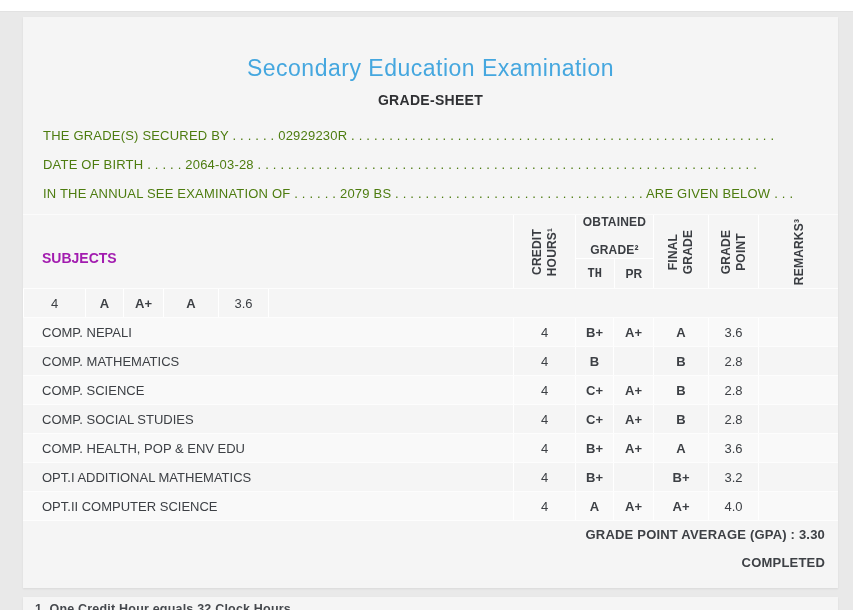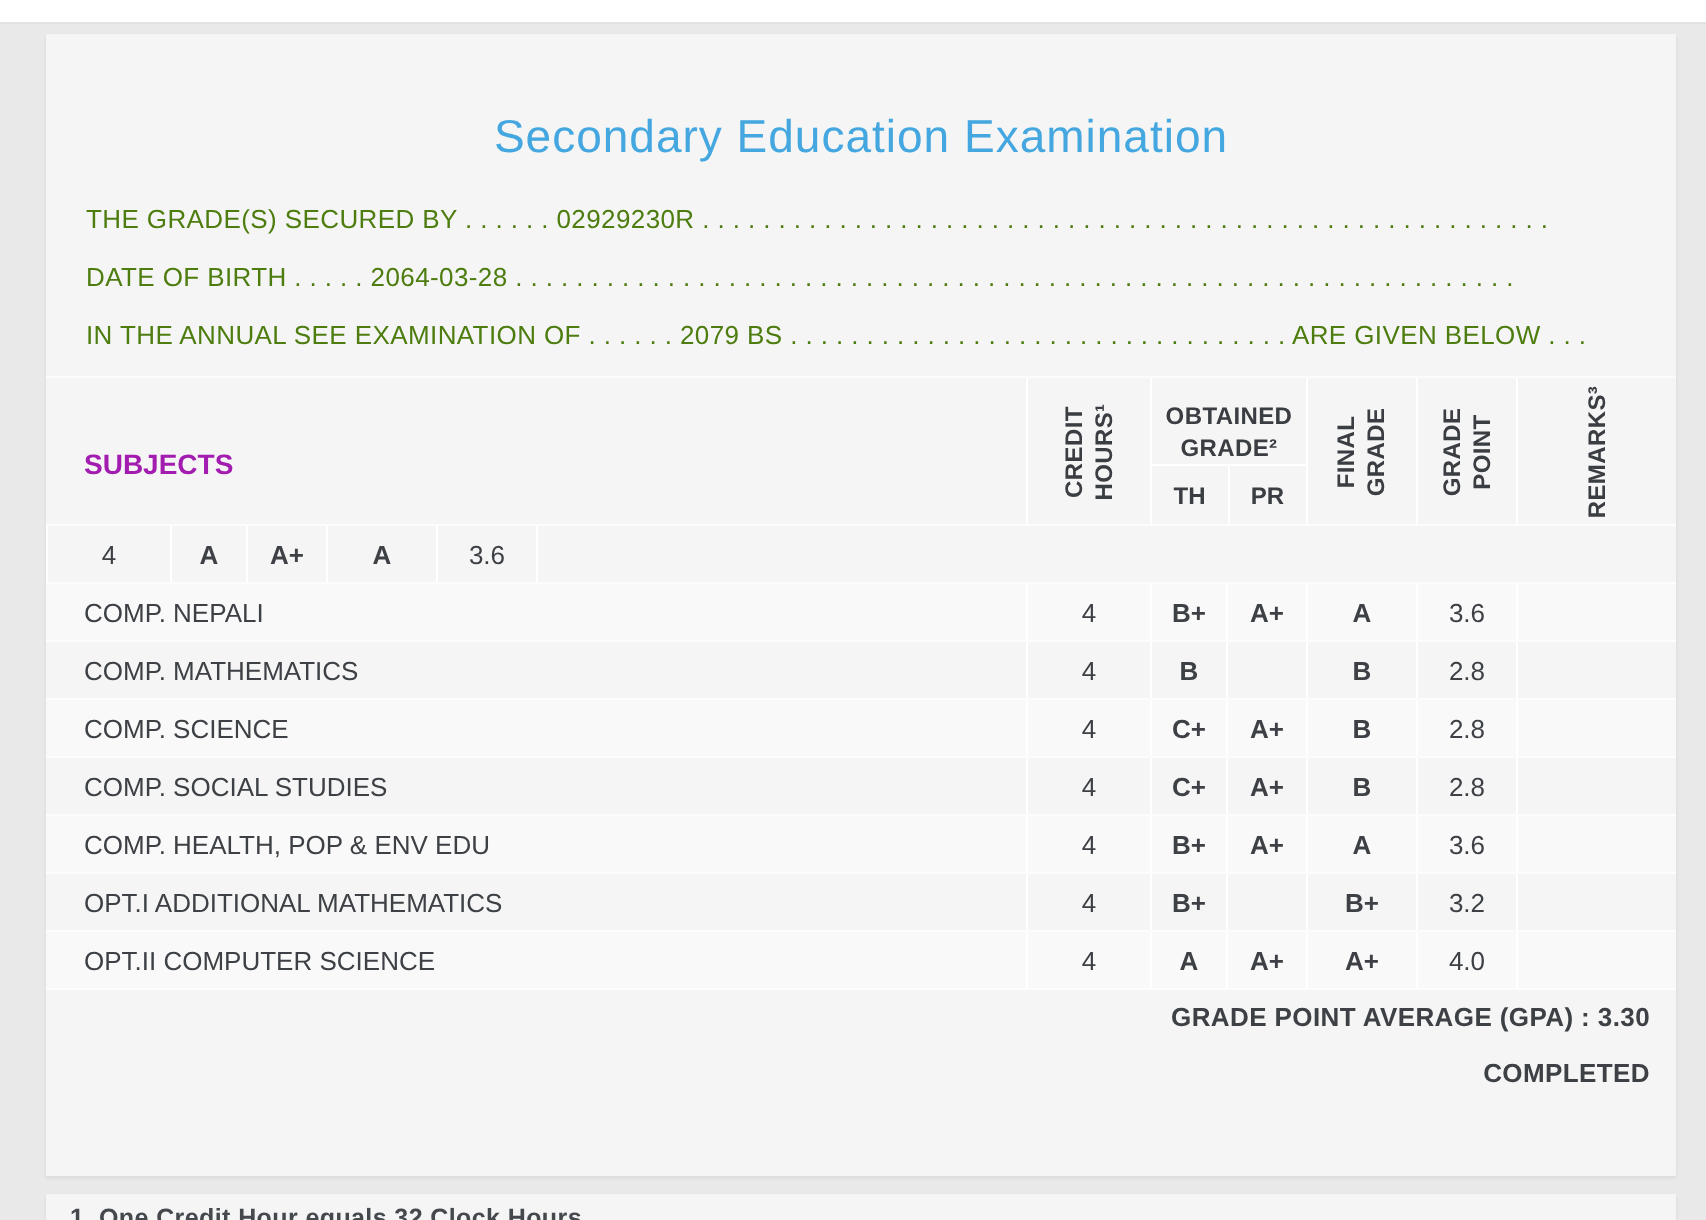--- a/index.html
+++ b/index.html
@@ -68,30 +68,30 @@
     transform: translate(-50%,-50%) rotate(-90deg);
     text-align: center; white-space: nowrap;
     font-size: 12px; font-weight: 700; line-height: 1.25;
     color: #3a3d42; letter-spacing: 0.2px;
   }
   .rot span { display: block; }
 
   .obtained-group { width: 78px; display: flex; flex-direction: column; }
   .obtained-top {
     height: 44px; display: flex; flex-direction: column;
-    align-items: center; justify-content: flex-end;
+    align-items: center; justify-content: space-between;
     font-size: 12px; font-weight: 700; line-height: 1.3;
     color: #3a3d42; letter-spacing: 0.2px;
   }
   .obtained-sub { height: 30px; display: flex; border-top: 1px solid #ffffff; }
   .subcell {
     display: flex; align-items: center; justify-content: center;
     font-size: 12px; font-weight: 700; color: #3a3d42;
   }
-  .subcell.th { width: 38px; }
+  .subcell.th { width: 38px; font-family: Liberation Mono, monospace; }
   .subcell.pr { width: 40px; border-left: 1px solid #ffffff; }
 
   .row-grade { font-weight: 600; }
 
   .summary-block { }
   .summary-line {
     height: 28px; line-height: 28px;
     text-align: right; padding-right: 13px;
     font-size: 13px; font-weight: 600;
     color: #3d4045; letter-spacing: 0.2px;
@@ -103,20 +103,21 @@
   }
 </style>
 </head>
 <body>
 
 <div class="top-strip"></div>
 
 <div class="card card-main">
 
   <div class="page-title">Secondary Education Examination</div>
+  <div class="page-subtitle">GRADE-SHEET</div>
 
   <div class="info-block">
     <div class="info-line"><span>THE GRADE(S) SECURED BY</span><span> . . . . . . </span><span>02929230R</span><span> . . . . . . . . . . . . . . . . . . . . . . . . . . . . . . . . . . . . . . . . . . . . . . . . . . . . . . . .</span><span></span></div>
     <div class="info-line"><span>DATE OF BIRTH</span><span> . . . . . </span><span>2064-03-28</span><span> . . . . . . . . . . . . . . . . . . . . . . . . . . . . . . . . . . . . . . . . . . . . . . . . . . . . . . . . . . . . . . . . . .</span><span></span></div>
     <div class="info-line"><span>IN THE ANNUAL SEE EXAMINATION OF</span><span> . . . . . . </span><span>2079 BS</span><span> . . . . . . . . . . . . . . . . . . . . . . . . . . . . . . . . . </span><span>ARE GIVEN BELOW . . .</span></div>
   </div>
 
   <div class="gtable">
 
     <div class="gt-header">

